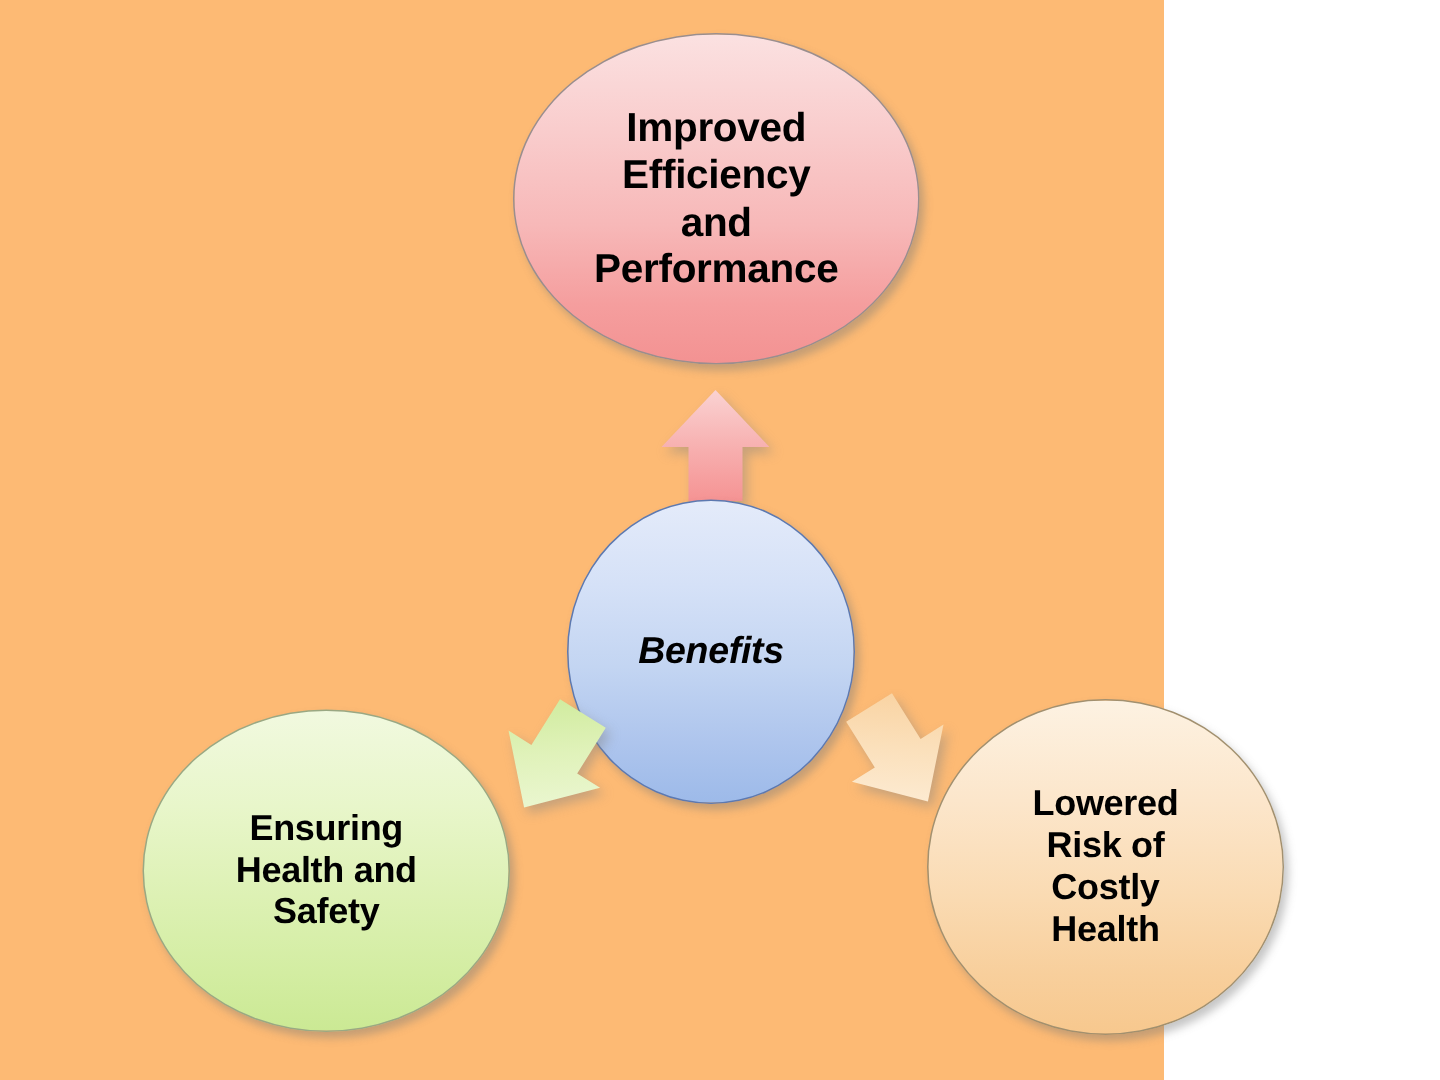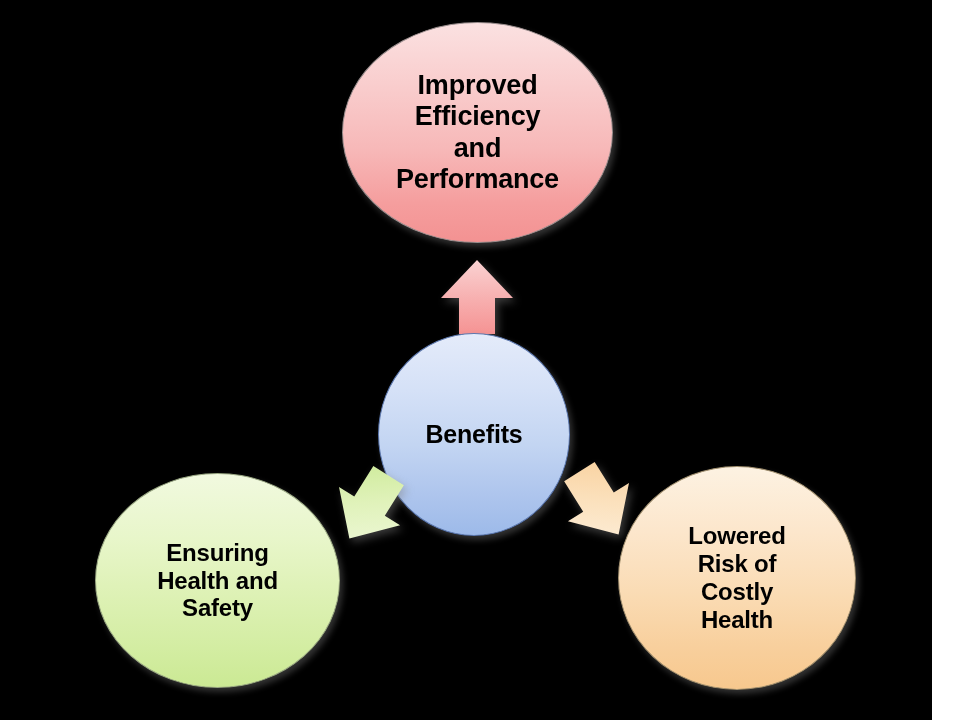--- a/index.html
+++ b/index.html
@@ -8,23 +8,23 @@
     background: #ffffff;
   }
   body {
     width: 960px;
     height: 720px;
     font-family: "Liberation Sans", sans-serif;
     overflow: hidden;
   }
   #diagram {
     position: relative;
-    width: 932px;
+    width: 776px;
     height: 720px;
-    background: #000000;
+    background: #fdba74;
   }
 
   .node {
     position: absolute;
     display: flex;
     align-items: center;
     justify-content: center;
     text-align: center;
     border-radius: 50%;
     box-sizing: border-box;
@@ -61,20 +61,21 @@
     top: 333px;
     width: 192px;
     height: 203px;
     border: 1px solid #5d79b0;
     background: linear-gradient(180deg,
         #e4ebfa 0%,
         #d5e1f7 28%,
         #c3d5f2 55%,
         #aec5ed 80%,
         #9dbae9 100%);
+    font-style: italic;
   }
   #node-benefits .label { font-size: 25px; }
 
   
   #node-health {
     left: 95px;
     top: 473px;
     width: 245px;
     height: 215px;
     border: 1px solid #9aa883;

